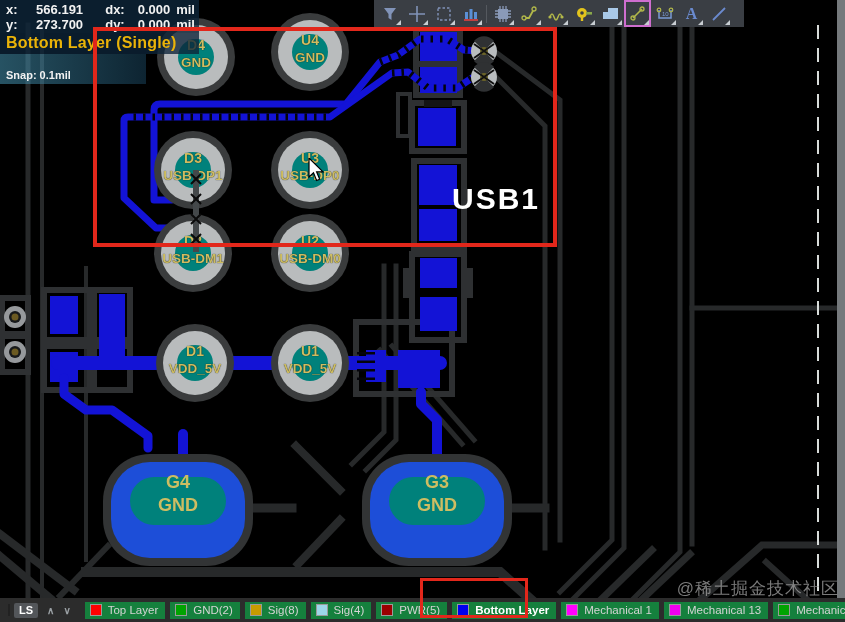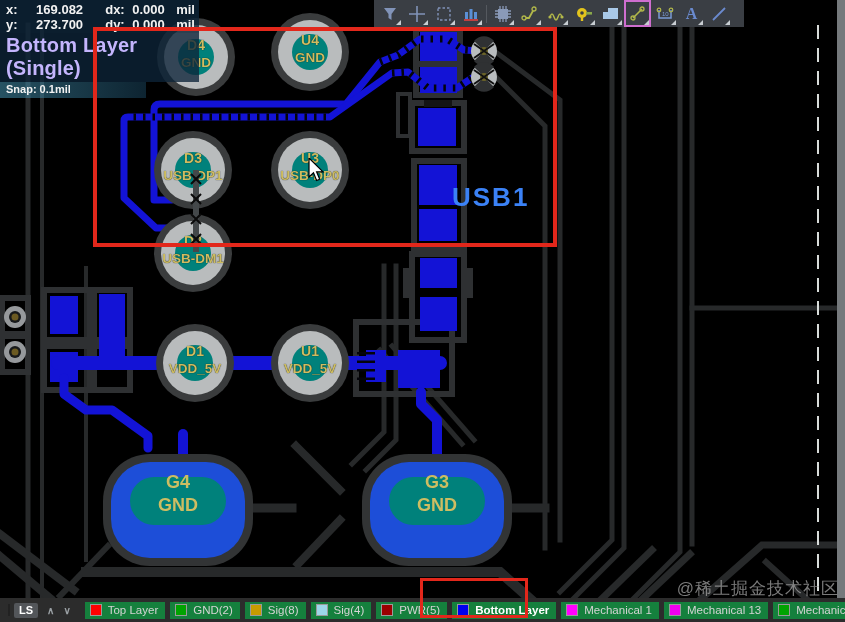--- a/index.html
+++ b/index.html
@@ -27,26 +27,26 @@
   .gpad .ref{top:10px;font-size:18px;}
   .gpad .net{top:33px;font-size:18px;}
 
   
   #hud{position:absolute;left:0;top:0;width:199px;z-index:20;color:#f2f2f2;}
   #hud .rows{background:rgba(13,36,56,.82);padding:2px 4px 1px 6px;}
   .hudrow{display:flex;font-size:13px;font-weight:bold;line-height:15px;}
   .hudrow .l1{width:20px;}
   .hudrow .v1{width:58px;text-align:right;}
   .hudrow .l2{width:36px;text-align:right;margin-left:6px;}
-  .hudrow .v2{width:44px;text-align:center;margin-left:2px;}
+  .hudrow .v2{width:44px;text-align:right;margin-left:2px;}
   .hudrow .u{margin-left:6px;}
-  #hud .title{background:rgba(13,36,56,.78);color:#c4b5fd;font-size:20px;font-weight:bold;
+  #hud .title{background:rgba(13,36,56,.78);color:#eab308;font-size:16px;font-weight:bold;
        padding:1px 8px 2px 6px;letter-spacing:.2px;}
   #hud .snap{width:146px;background:linear-gradient(90deg,rgba(70,150,180,.55),rgba(30,80,110,.45));
-       font-size:11px;font-weight:bold;padding:1px 4px 3px 6px;}
+       font-size:11px;font-weight:bold;padding:15px 4px 3px 6px;}
 
   
   #toolbar{position:absolute;left:374px;top:0;width:370px;height:27px;background:#3a3e44;
        display:flex;align-items:center;z-index:20;padding:0 2px;}
   .tool{position:relative;width:27px;height:27px;display:flex;align-items:center;justify-content:center;}
   .tool::after{content:"";position:absolute;right:2px;bottom:2px;border-left:5px solid transparent;
        border-bottom:5px solid #c8cdd2;}
   .tool.active{outline:2px solid #cf6ecf;outline-offset:-2px;}
   .tsep{width:1px;height:18px;background:#55595f;margin:0 2px;}
 
@@ -62,21 +62,21 @@
   .chev{color:#9aa0a4;font-size:10px;margin-left:9px;font-weight:bold;}
   .ltab{display:flex;align-items:center;background:#15803d;margin-left:5px;padding:2px 7px 3px 5px;
        flex:none;}
   .ltab .sw{width:12px;height:12px;border:1px solid #9a9a9a;margin-right:6px;flex:none;}
   .ltab .lbl{color:#d4d4d4;font-size:11.5px;white-space:nowrap;}
   .ltab.active{background:#15803d;}
   .ltab.active .lbl{color:#fff;font-weight:bold;}
 
   #watermark{position:absolute;right:6px;top:577px;color:#9a9a9a;opacity:.8;
        font-size:17px;letter-spacing:1px;z-index:35;}
-  #usb1{position:absolute;left:452px;top:182px;color:#3b82f6;font-size:26px;font-weight:bold;
+  #usb1{position:absolute;left:452px;top:182px;color:#ffffff;font-size:30px;font-weight:bold;
        letter-spacing:2px;z-index:2;}
   #cursor{position:absolute;left:308px;top:158px;z-index:50;}
 </style>
 </head>
 <body>
 
 <div id="screen">
 
   <svg class="svglayer" width="845" height="622" style="z-index:1">
 
@@ -217,20 +217,25 @@
   <div class="pad" style="left:278px;top:138px;">
     <div class="core"></div>
     <div class="ref">U3</div>
     <div class="net">USB-DP0</div>
   </div>
   <div class="pad" style="left:161px;top:221px;">
     <div class="core"></div>
     <div class="ref">D2</div>
     <div class="net">USB-DM1</div>
   </div>
+  <div class="pad" style="left:278px;top:221px;">
+    <div class="core"></div>
+    <div class="ref">U2</div>
+    <div class="net">USB-DM0</div>
+  </div>
   <div class="pad" style="left:163px;top:331px;">
     <div class="core"></div>
     <div class="ref">D1</div>
     <div class="net">VDD_5V</div>
   </div>
   <div class="pad" style="left:278px;top:331px;text-align:center;">
     <div class="core"></div>
     <div class="ref">U1</div>
     <div class="net">VDD_5V</div>
   </div>
@@ -251,21 +256,21 @@
              M191,214 l10,10 M201,214 l-10,10 M191,234 l10,10 M201,234 l-10,10" stroke="#0a0a0a" stroke-width="2" fill="none"></path>
   </svg>
 
   <div class="redbox" style="left:93px;top:27px;width:464px;height:220px;"></div>
   <div class="redbox" style="left:420px;top:578px;width:108px;height:40px;border-width:3px;z-index:45;"></div>
 
   <div id="hud">
     <div class="rows">
       <div class="hudrow">
         <span class="l1">x:</span>
-        <span class="v1">169.082</span>
+        <span class="v1">566.191</span>
         <span class="l2">dx:</span>
         <span class="v2">0.000</span>
         <span class="u">mil</span>
       </div>
       <div class="hudrow">
         <span class="l1">y:</span>
         <span class="v1">273.700</span>
         <span class="l2">dy:</span>
         <span class="v2">0.000</span>
         <span class="u">mil</span>

